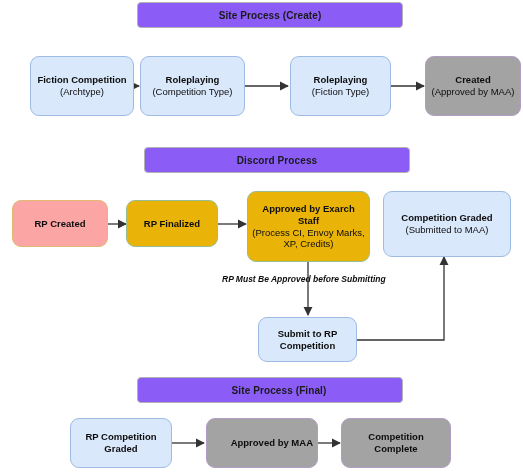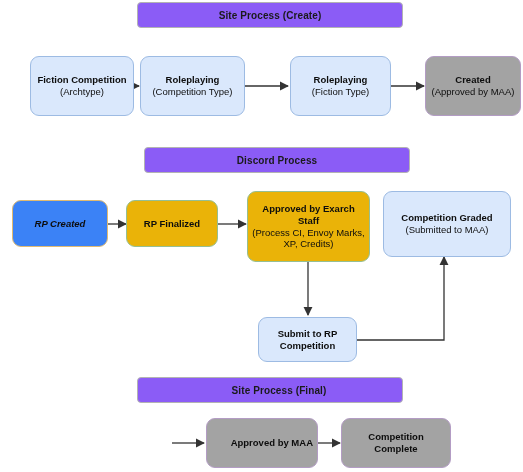--- a/index.html
+++ b/index.html
@@ -64,21 +64,21 @@
     color: #0d0d0d;
   }
   .node .sub {
     font-size: 9.5px;
     font-weight: normal;
     color: #0d0d0d;
   }
   .node.blue   { background: #dae8fc; border: 1px solid #9dbbe3; }
   .node.purple { background: #a3a3a3; border: 1px solid #b39cc4; }
   .node.green  { background: #eab308; border: 1px solid #95bf93; }
-  .node.yellow { background: #3b82f6; border: 1px solid #e0ba72; font-style: italic; }
+  .node.yellow { background: #fca5a5; border: 1px solid #e0ba72; }
 
   
   .edge-label {
     position: absolute;
     font-size: 8.5px;
     font-style: italic;
     font-weight: bold;
     color: #0d0d0d;
     white-space: nowrap;
   }
@@ -149,29 +149,33 @@
   <div class="node green" style="left:247px; top:191px; width:123px; height:71px;">
     <span class="title">Approved by Exarch Staff</span>
     <span class="sub">(Process CI, Envoy Marks, XP, Credits)</span>
   </div>
 
   <div class="node blue" style="left:383px; top:191px; width:128px; height:66px;">
     <span class="title">Competition Graded</span>
     <span class="sub">(Submitted to MAA)</span>
   </div>
 
+  <div class="edge-label" style="left:222px; top:274px;">RP Must Be Approved before Submitting</div>
 
   <div class="node blue" style="left:258px; top:317px; width:99px; height:45px;">
     <span class="title">Submit to RP Competition</span>
   </div>
 
   <div class="section-header" style="left:137px; top:377px; width:266px; height:26px;padding-left:18px;">
     <span>Site Process (Final)</span>
   </div>
 
+  <div class="node blue" style="left:70px; top:418px; width:102px; height:50px;">
+    <span class="title">RP Competition Graded</span>
+  </div>
 
   <div class="node purple" style="left:206px; top:418px; width:112px; height:50px;align-items:flex-end;">
     <span class="title">Approved by MAA</span>
   </div>
 
   <div class="node purple" style="left:341px; top:418px; width:110px; height:50px;">
     <span class="title">Competition Complete</span>
   </div>
 
 </div>

